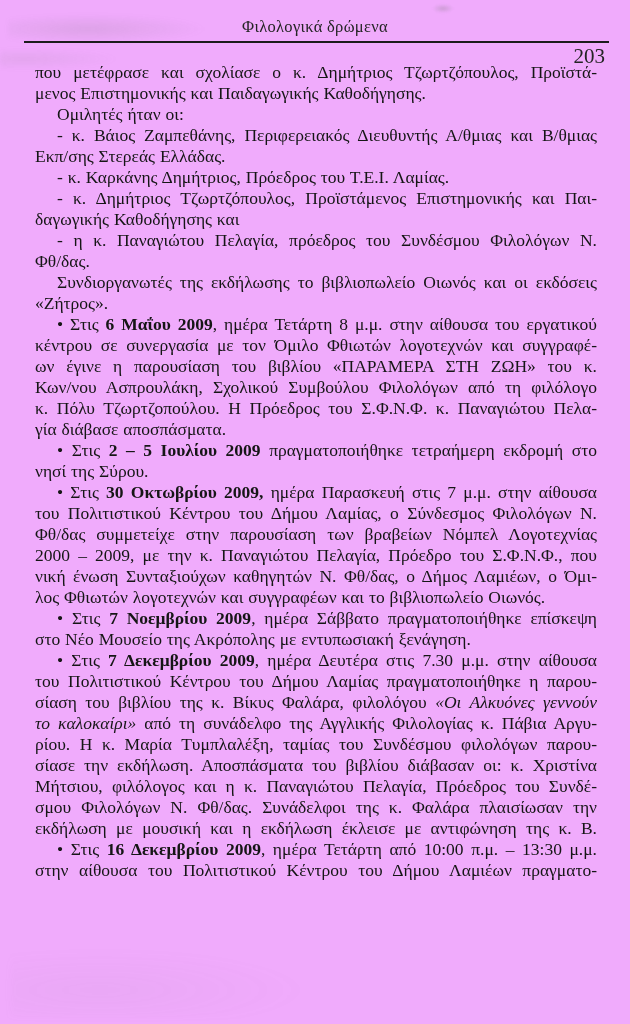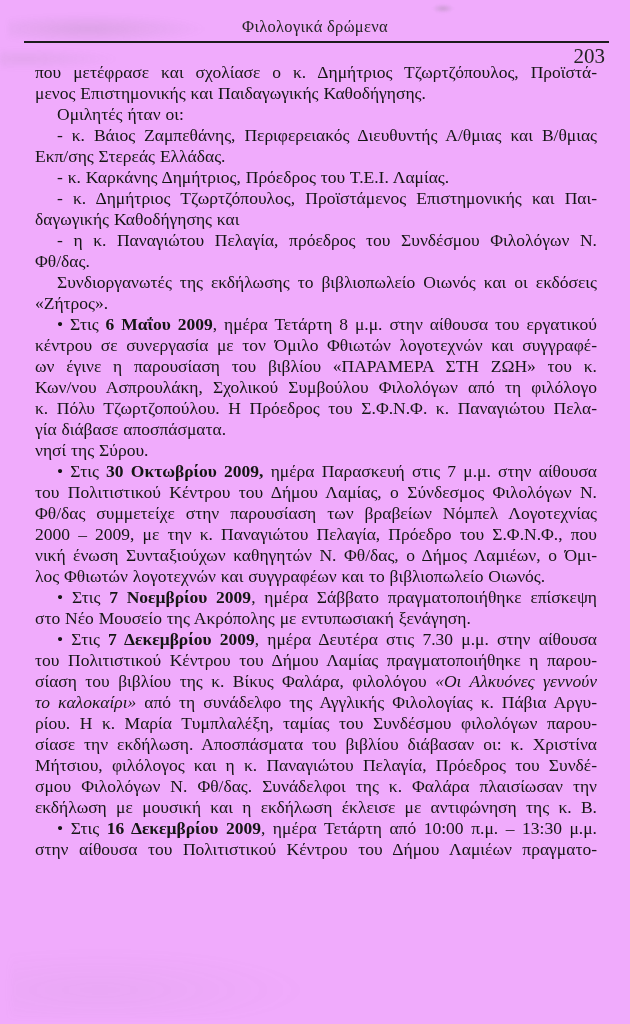--- a/index.html
+++ b/index.html
@@ -111,20 +111,21 @@
       <div class="line indent"><span>- η κ. Παναγιώτου Πελαγία, πρόεδρος του Συνδέσμου Φιλολόγων Ν.</span></div>
       <div class="line no-just"><span>Φθ/δας.</span></div>
       <div class="line indent"><span>Συνδιοργανωτές της εκδήλωσης το βιβλιοπωλείο Οιωνός και οι εκδόσεις</span></div>
       <div class="line no-just"><span>«Ζήτρος».</span></div>
       <div class="line indent"><span>• Στις </span><span class="b">6 Μαΐου 2009</span><span>, ημέρα Τετάρτη 8 μ.μ. στην αίθουσα του εργατικού</span></div>
       <div class="line"><span>κέντρου σε συνεργασία με τον Όμιλο Φθιωτών λογοτεχνών και συγγραφέ-</span></div>
       <div class="line"><span>ων έγινε η παρουσίαση του βιβλίου «ΠΑΡΑΜΕΡΑ ΣΤΗ ΖΩΗ» του κ.</span></div>
       <div class="line"><span>Κων/νου Ασπρουλάκη, Σχολικού Συμβούλου Φιλολόγων από τη φιλόλογο</span></div>
       <div class="line"><span>κ. Πόλυ Τζωρτζοπούλου. Η Πρόεδρος του Σ.Φ.Ν.Φ. κ. Παναγιώτου Πελα-</span></div>
       <div class="line no-just"><span>γία διάβασε αποσπάσματα.</span></div>
+      <div class="line indent"><span>• Στις </span><span class="b">2 – 5 Ιουλίου 2009</span><span> πραγματοποιήθηκε τετραήμερη εκδρομή στο</span></div>
       <div class="line no-just"><span>νησί της Σύρου.</span></div>
       <div class="line indent"><span>• Στις </span><span class="b">30 Οκτωβρίου 2009,</span><span> ημέρα Παρασκευή στις 7 μ.μ. στην αίθουσα</span></div>
       <div class="line"><span>του Πολιτιστικού Κέντρου του Δήμου Λαμίας, ο Σύνδεσμος Φιλολόγων Ν.</span></div>
       <div class="line"><span>Φθ/δας συμμετείχε στην παρουσίαση των βραβείων Νόμπελ Λογοτεχνίας</span></div>
       <div class="line"><span>2000 – 2009, με την κ. Παναγιώτου Πελαγία, Πρόεδρο του Σ.Φ.Ν.Φ., που</span></div>
       <div class="line"><span>νική ένωση Συνταξιούχων καθηγητών Ν. Φθ/δας, ο Δήμος Λαμιέων, ο Όμι-</span></div>
       <div class="line no-just"><span>λος Φθιωτών λογοτεχνών και συγγραφέων και το βιβλιοπωλείο Οιωνός.</span></div>
       <div class="line indent"><span>• Στις </span><span class="b">7 Νοεμβρίου 2009</span><span>, ημέρα Σάββατο πραγματοποιήθηκε επίσκεψη</span></div>
       <div class="line no-just"><span>στο Νέο Μουσείο της Ακρόπολης με εντυπωσιακή ξενάγηση.</span></div>
       <div class="line indent"><span>• Στις </span><span class="b">7 Δεκεμβρίου 2009</span><span>, ημέρα Δευτέρα στις 7.30 μ.μ. στην αίθουσα</span></div>

